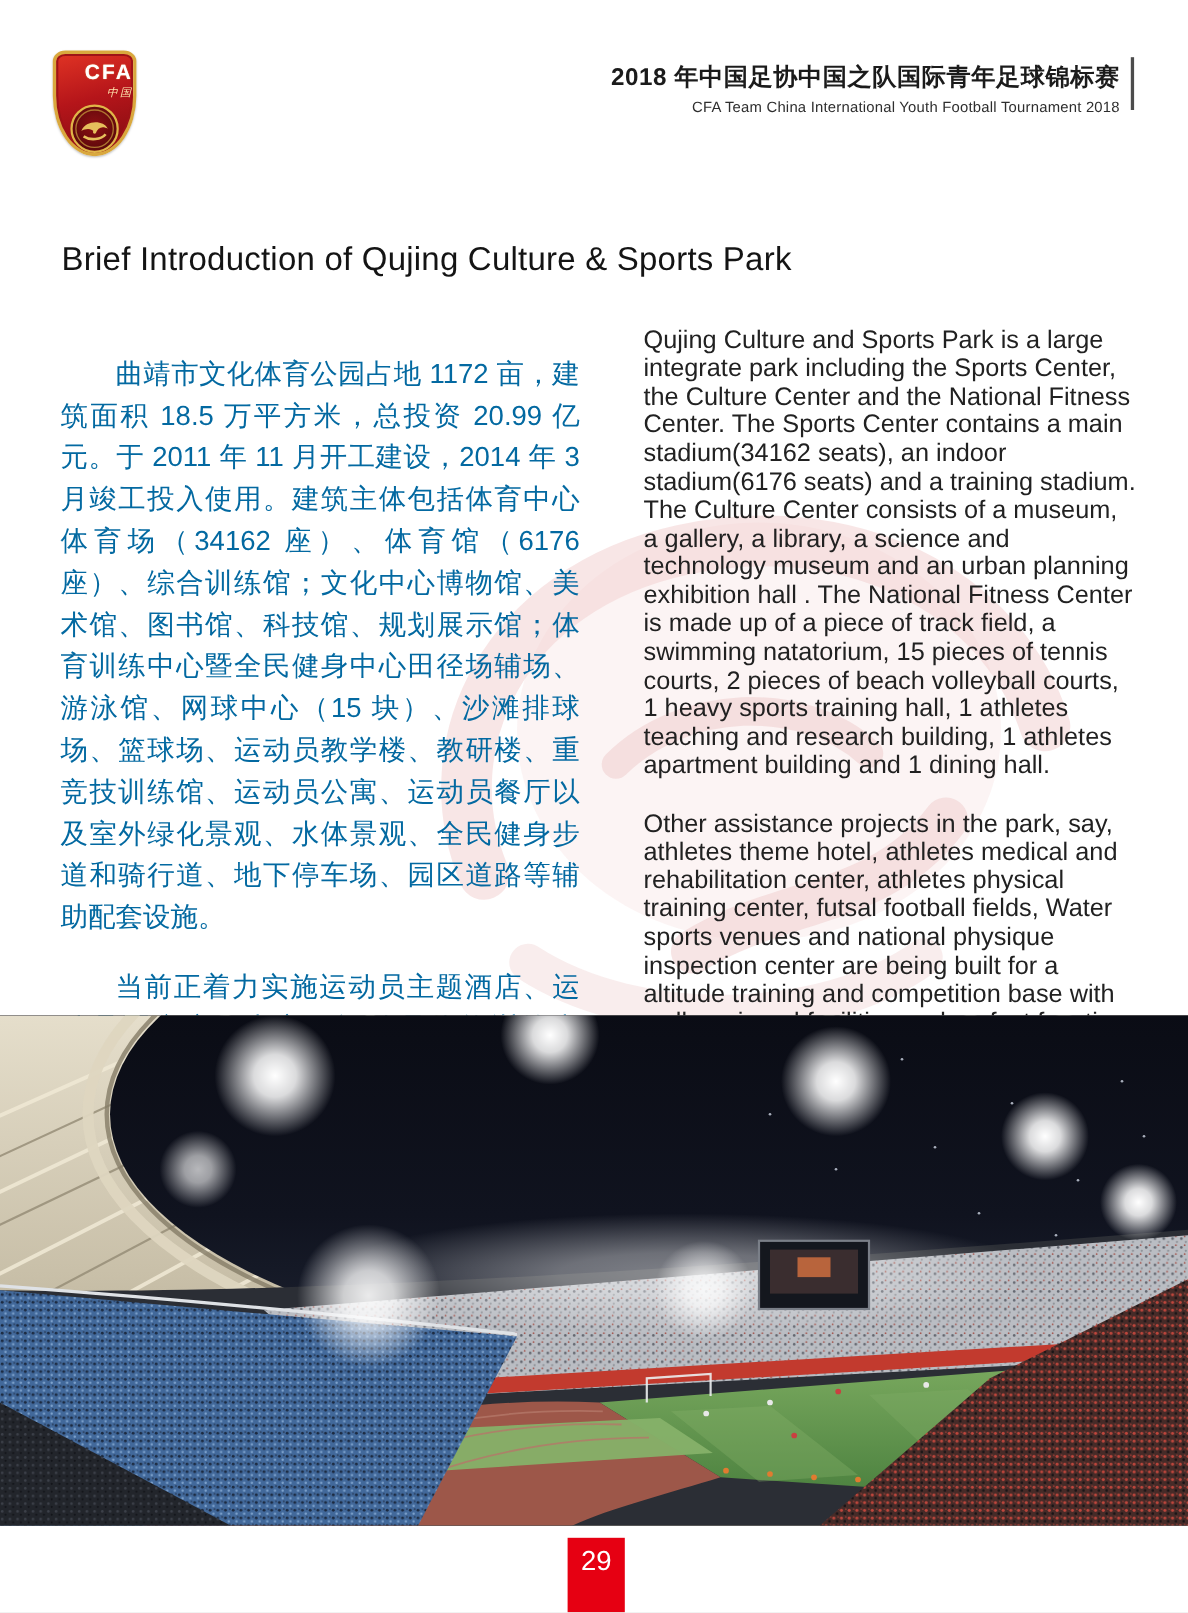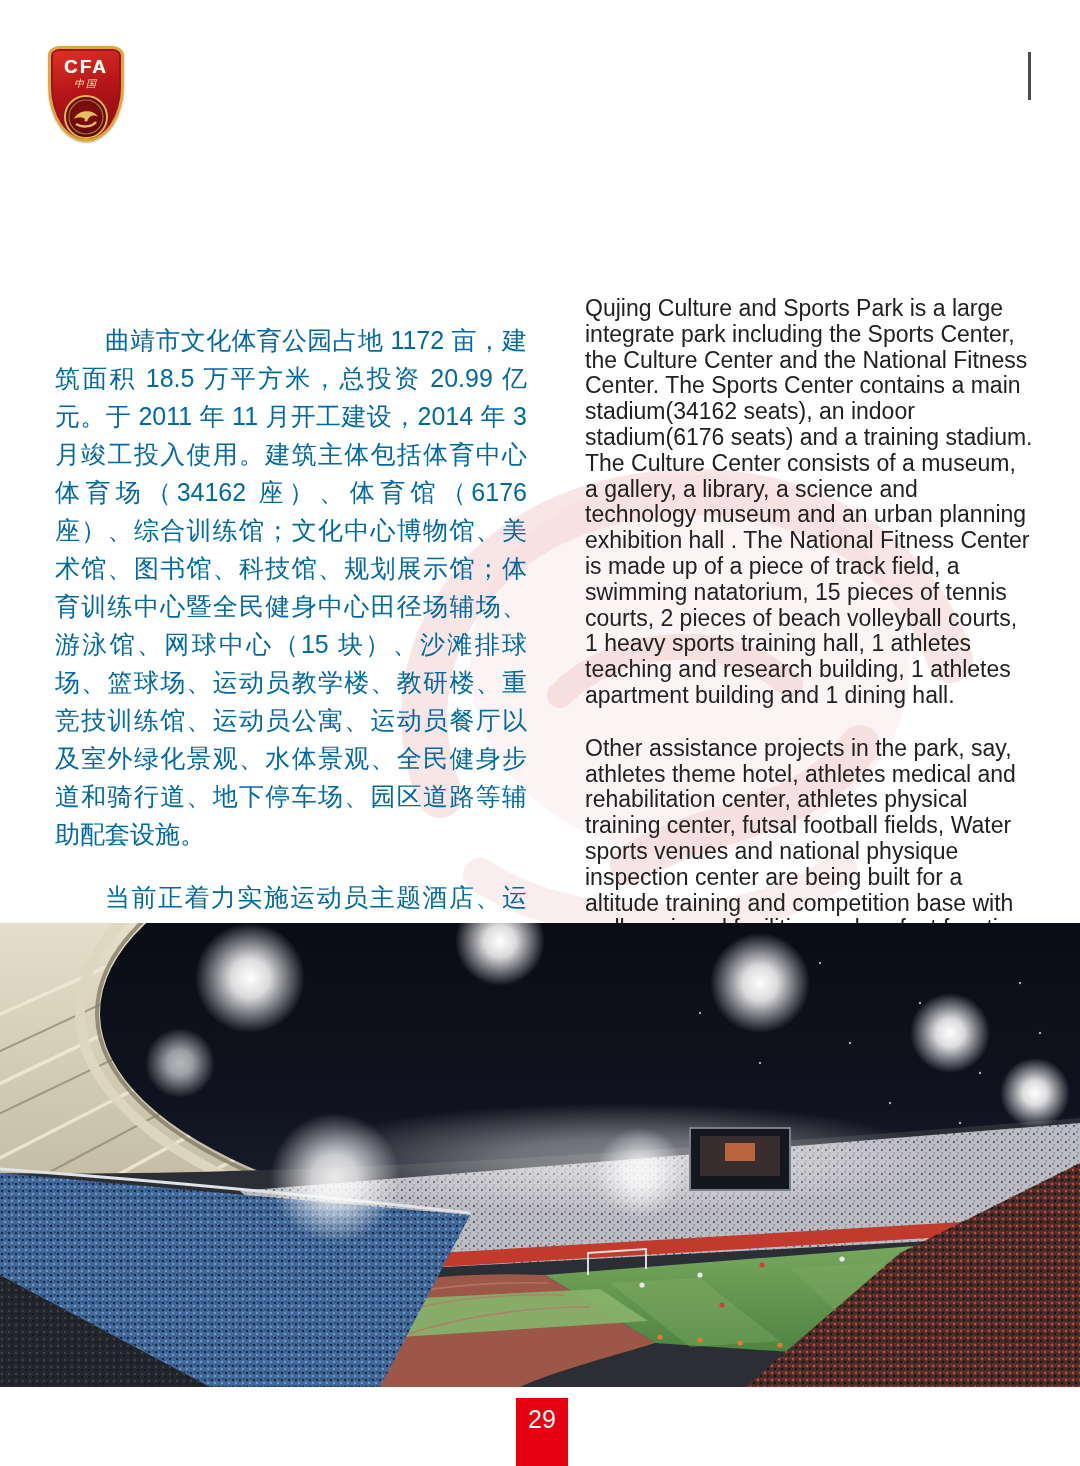--- a/index.html
+++ b/index.html
@@ -10,21 +10,21 @@
     font-family:"Liberation Sans","DejaVu Sans",sans-serif;
   }
 
   
   .logo {
     position:absolute; left:48px; top:46px; width:76px; height:96px;
     background:linear-gradient(165deg,#e03324 0%,#b5151a 45%,#7f0c11 100%);
     border:3px solid #d9a83e;
     border-radius:12px 12px 40px 40px / 10px 10px 58px 58px;
     box-shadow:inset 0 0 0 2px #9e1317, 0 1px 2px rgba(0,0,0,.25);
-    text-align:center;
+    text-align:right;
   }
   .logo-cfa { margin-top:7px; color:#fff; font-weight:bold; font-size:19px; letter-spacing:2px;
               text-shadow:0 0 1px #f3d98c; }
   .logo-cn  { color:#ffe9b0; font-size:10px; letter-spacing:2px; margin-top:-1px;font-style:italic; }
   .logo-emblem {
     width:44px; height:44px; margin:4px auto 0; border-radius:50%;
     background:radial-gradient(circle at 50% 42%,#8d1013 0%,#5d080b 75%);
     border:2px solid #e0b648; position:relative; overflow:hidden;
   }
   .logo-emblem svg { position:absolute; left:0; top:0; width:100%; height:100%; }
@@ -80,22 +80,27 @@
     <div class="logo-emblem">
       <svg viewBox="0 0 40 40" aria-hidden="true">
         <circle cx="20" cy="20" r="17" fill="none" stroke="#caa23f" stroke-width="1.2" opacity=".7"></circle>
         <path d="M8 22 C 12 12, 28 12, 32 20 C 27 17, 23 19, 21 24 C 17 19, 12 20, 8 22 Z" fill="#e6c05c"></path>
         <path d="M10 27 C 16 31, 26 30, 30 25" stroke="#e6c05c" stroke-width="2.4" fill="none"></path>
         <circle cx="20" cy="23" r="1.5" fill="#e6c05c"></circle>
       </svg>
     </div>
   </div>
 
+  <div class="header-right">
+    <div class="header-title-zh">2018 年中国足协中国之队国际青年足球锦标赛</div>
+    <div class="header-title-en">CFA Team China International  Youth Football Tournament 2018</div>
+  </div>
   <div class="header-vbar"></div>
 
+  <div class="page-subtitle">Brief Introduction of Qujing Culture &amp; Sports Park</div>
 
   <div class="watermark">
     <svg viewBox="0 0 700 560" width="700" height="560" aria-hidden="true">
       <ellipse cx="360" cy="270" rx="220" ry="190" fill="#f8e7e7" opacity=".45"></ellipse>
       <path d="M110 400 C 60 280 130 140 290 105 C 440 72 580 140 620 265" stroke="#f2d2d2" stroke-width="46" fill="none" opacity=".55" stroke-linecap="round"></path>
       <path d="M300 470 C 380 420 470 430 530 350" stroke="#f0cccc" stroke-width="40" fill="none" opacity=".5" stroke-linecap="round"></path>
       <path d="M150 480 C 250 545 420 540 510 475" stroke="#f4dcdc" stroke-width="34" fill="none" opacity=".5" stroke-linecap="round"></path>
       <path d="M230 300 C 290 240 400 235 460 290" stroke="#eec6c6" stroke-width="26" fill="none" opacity=".45" stroke-linecap="round"></path>
     </svg>
   </div>

